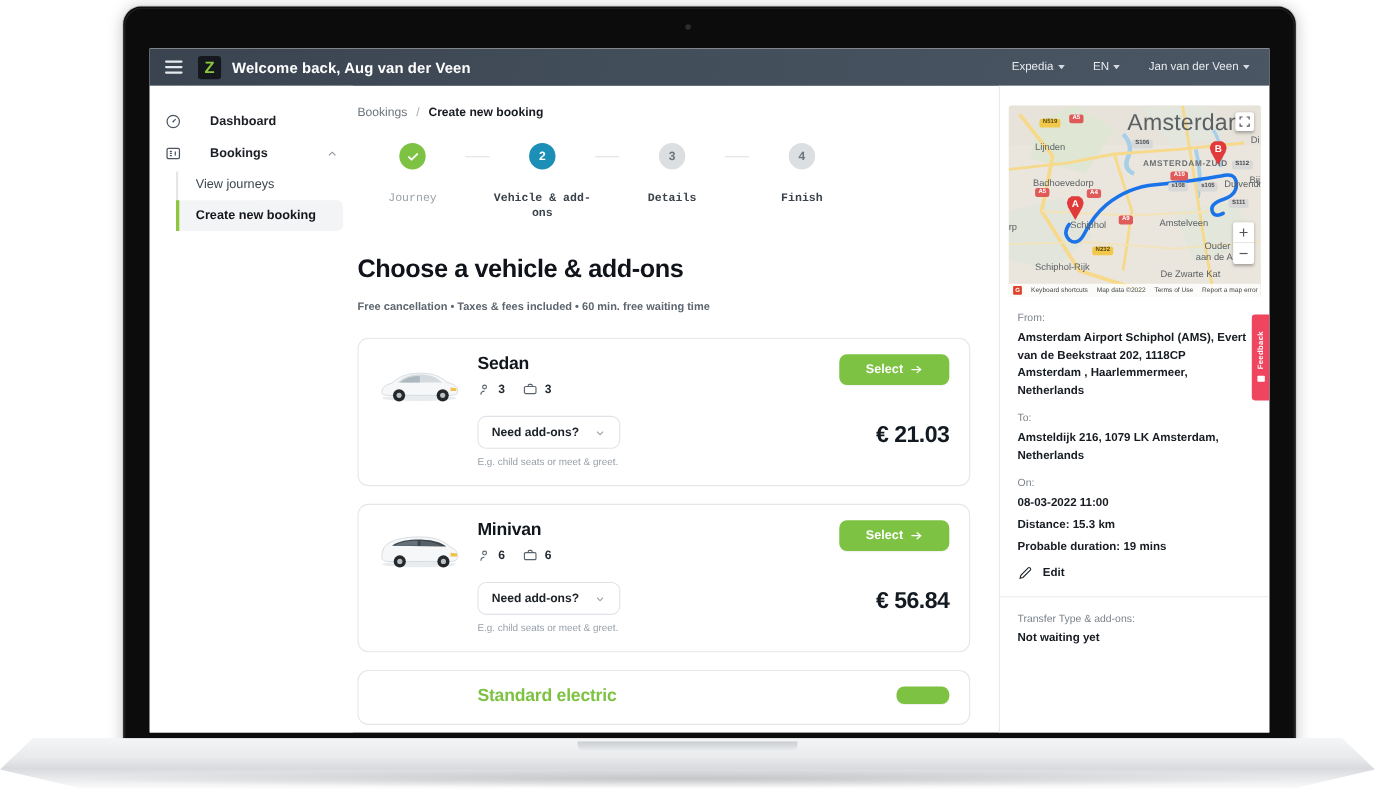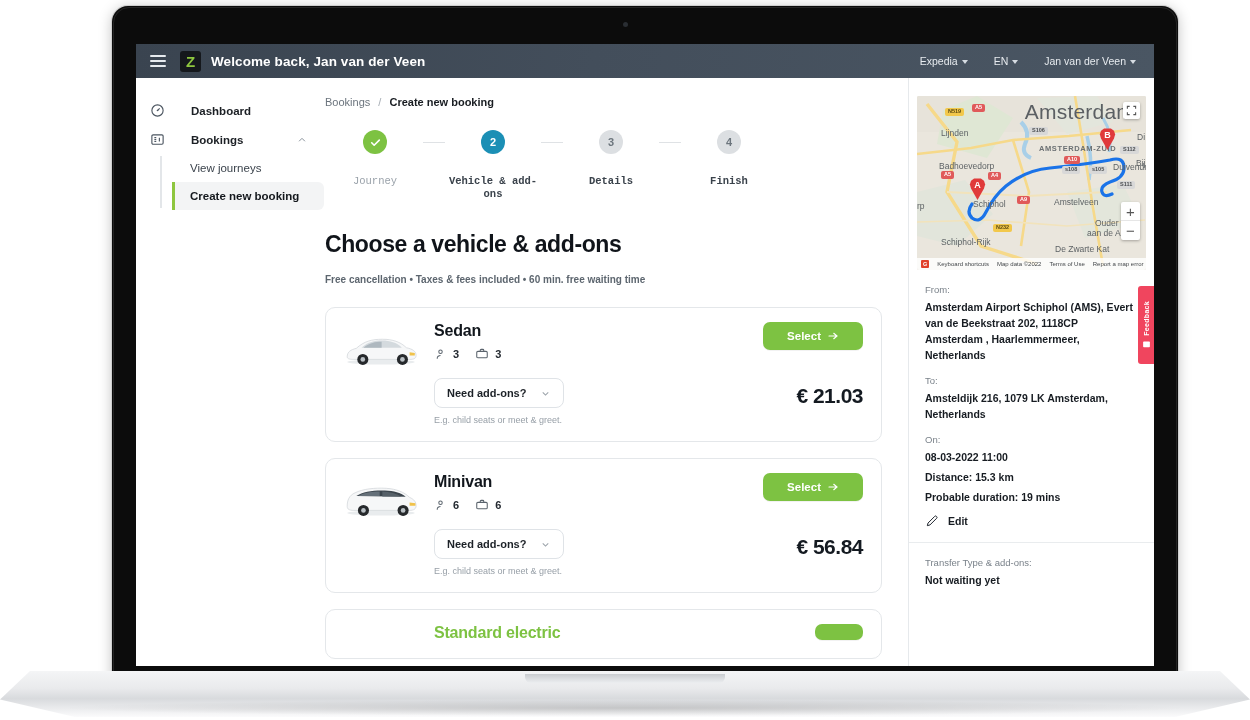--- a/index.html
+++ b/index.html
@@ -87,21 +87,21 @@
 
   
   .sidebar { width: 185px; background:#fff; padding-top: 18px; flex: 0 0 185px; }
   .nav-row {
     display:flex; align-items:center; gap:26px;
     padding: 7px 14px; font-size:11.5px; font-weight:700; color:#1b1f24; cursor:pointer;
     position: relative;
   }
   .nav-icon { width:15px; height:15px; flex:0 0 15px; color:#4b5560; }
   .nav-chev { margin-left:auto; width:10px; height:10px; color:#8a939c; }
-  .subnav { position: relative; margin-left: 24px; padding-left: 12px; }
+  .subnav { position: relative; margin-left: 24px; padding-left: 0; }
   .subnav::before {
     content:""; position:absolute; left:0; top:2px; bottom:2px; width:2px; background:#e3e6e9;
   }
   .sub-row {
     padding: 8px 14px 8px 18px; font-size:11.5px; color:#3b434c; cursor:pointer; position:relative;
   }
   .sub-row.active {
     background:#f3f4f5; font-weight:700; color:#14181d;
     border-radius: 0 6px 6px 0;
     width: 152px;
@@ -247,21 +247,21 @@
 
     <div class="topbar">
       <div class="hamburger">
           <i></i>
           <i></i>
           <i></i>
         </div>
       <div class="brand-logo">
         <span>Z</span>
       </div>
-      <div class="welcome">Welcome back, Jan van der Veen</div>
+      <div class="welcome">Welcome back, Aug van der Veen</div>
       <div class="topbar-right">
         <div class="tb-item">
           <span>Expedia</span><span class="caret-d"></span>
         </div>
         <div class="tb-item">
           <span>EN</span><span class="caret-d"></span>
         </div>
         <div class="tb-item">
           <span>Jan van der Veen</span><span class="caret-d"></span>
         </div>
@@ -494,21 +494,21 @@
           <div class="map-place" style="left:24px;top:141px">Schiphol-Rijk</div>
           <div class="map-place bold" style="left:122px;top:48px">AMSTERDAM-ZUID</div>
           <div class="map-place" style="left:137px;top:101px">Amstelveen</div>
           <div class="map-place" style="left:196px;top:66px">Duivendre</div>
           <div class="map-place" style="left:178px;top:122px">Ouder</div>
           <div class="map-place" style="left:170px;top:132px">aan de A</div>
           <div class="map-place" style="left:138px;top:148px">De Zwarte Kat</div>
           <div class="map-place" style="left:219px;top:62px">Bij</div>
           <div class="map-place" style="left:0px;top:105px">rp</div>
           <div class="map-place" style="left:221px;top:58px"></div>
-          <div class="map-place" style="left:220px;top:36px">Di</div>
+          <div class="map-place" style="left:220px;top:26px">Di</div>
 
           <div class="shield y" style="left:28px;top:12px">N519</div>
           <div class="shield" style="left:55px;top:8px">A5</div>
           <div class="shield" style="left:24px;top:75px">A5</div>
           <div class="shield" style="left:100px;top:100px">A9</div>
           <div class="shield g" style="left:112px;top:31px">S106</div>
           <div class="shield g" style="left:145px;top:70px">s108</div>
           <div class="shield g" style="left:172px;top:70px">s105</div>
           <div class="shield g" style="left:203px;top:50px">S112</div>
           <div class="shield g" style="left:200px;top:85px">S111</div>

